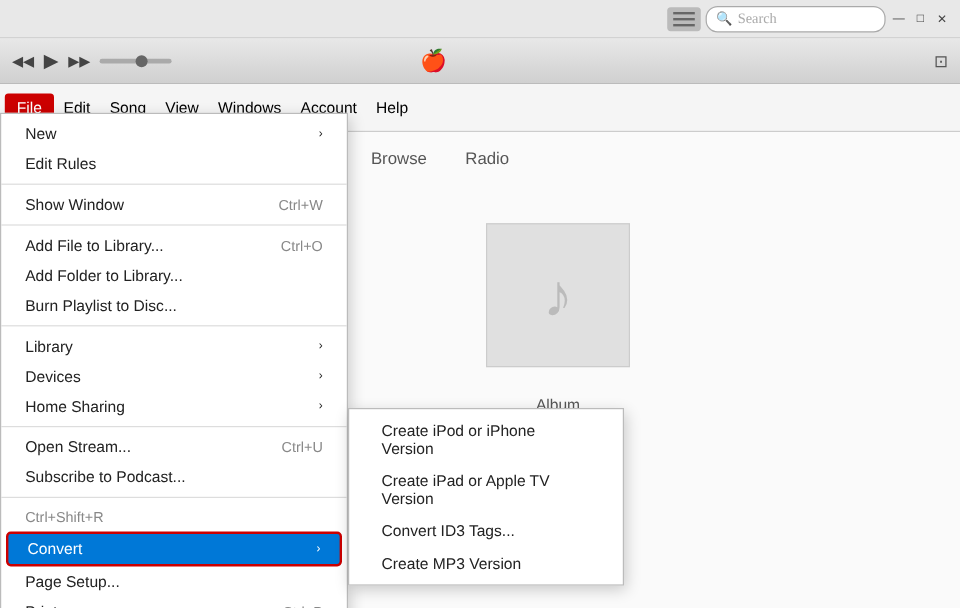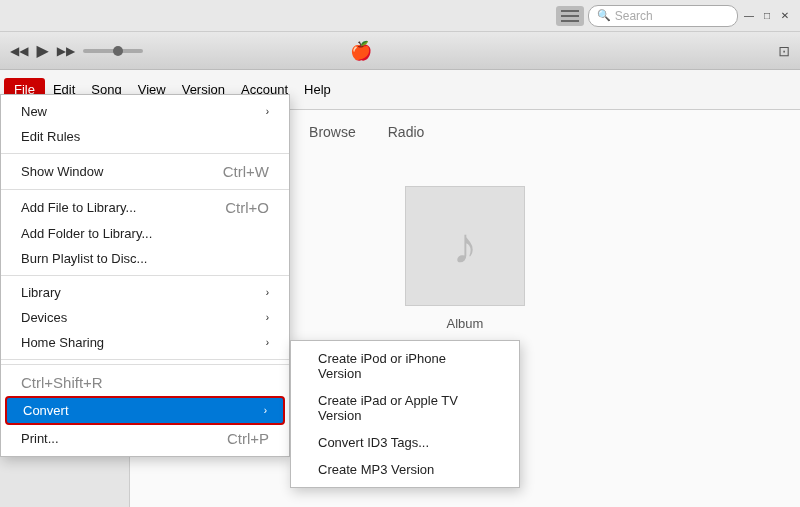--- a/index.html
+++ b/index.html
@@ -184,21 +184,21 @@
       padding: 5px 16px;
       align-items: center;
     }
     .dd-separator {
       height: 1px;
       background: #ddd;
       margin: 4px 0;
     }
     .dd-shortcut {
       color: #888;
-      font-size: 15px;
+      font-size: 12px;
     }
     .dd-arrow {
       font-size: 10px;
     }
 
     
     .submenu {
       position: absolute;
       left: 290px;
       top: 270px;
@@ -274,41 +274,41 @@
       border: 1px solid #ccc;
       display: flex;
       align-items: center;
       justify-content: center;
     }
     .music-note {
       font-size: 50px;
       color: #bbb;
     }
     .album-label {
-      margin-top: 10px;
+      margin-top: 24px;
       font-size: 13px;
       color: #555;
     }
   </style>
 </head>
 <body>
 
 <div class="title-bar">
   <div class="title-bar-controls">
     
   </div>
   <div class="title-bar-right">
     <div class="list-view-btn">
       <div class="list-line"></div>
       <div class="list-line"></div>
       <div class="list-line"></div>
     </div>
     <div class="search-box">
       <span class="search-icon-sm">🔍</span>
-      <span style="color:#aaa;font-size:12px;">Search</span>
+      <span style="color:#aaa;font-size:12px;font-family:Liberation Serif, serif;">Search</span>
     </div>
     <span class="win-btn">—</span>
     <span class="win-btn">□</span>
     <span class="win-btn">✕</span>
   </div>
 </div>
 
 <div class="playback-bar">
   <span class="skip-btn">◀◀</span>
   <span class="play-btn">▶</span>
@@ -318,21 +318,21 @@
   </div>
   <span class="apple-logo">🍎</span>
   <span class="airplay-btn" style="margin-left:auto;">⊡</span>
 </div>
 
 <div class="menu-bar">
   <div class="menu-item file-active">File</div>
   <div class="menu-item">Edit</div>
   <div class="menu-item">Song</div>
   <div class="menu-item">View</div>
-  <div class="menu-item">Version</div>
+  <div class="menu-item">Windows</div>
   <div class="menu-item">Account</div>
   <div class="menu-item">Help</div>
 
   <div class="dropdown-menu">
     <div class="dd-item">
       <span>New</span>
       <span class="dd-arrow">›</span>
     </div>
     <div class="dd-item">
       <span>Edit Rules</span>
@@ -360,27 +360,37 @@
     </div>
     <div class="dd-item">
       <span>Devices</span>
       <span class="dd-arrow">›</span>
     </div>
     <div class="dd-item">
       <span>Home Sharing</span>
       <span class="dd-arrow">›</span>
     </div>
     <div class="dd-separator"></div>
+    <div class="dd-item">
+      <span>Open Stream...</span>
+      <span class="dd-shortcut">Ctrl+U</span>
+    </div>
+    <div class="dd-item">
+      <span>Subscribe to Podcast...</span>
+    </div>
     <div class="dd-separator"></div>
     <div class="dd-item">
       <span class="dd-shortcut">Ctrl+Shift+R</span>
     </div>
     <div class="dd-item highlighted">
       <span>Convert</span>
       <span class="dd-arrow">›</span>
+    </div>
+    <div class="dd-item">
+      <span>Page Setup...</span>
     </div>
     <div class="dd-item">
       <span>Print...</span>
       <span class="dd-shortcut">Ctrl+P</span>
     </div>
 
   </div>
 
   <div class="submenu">
     <div class="submenu-item">Create iPod or iPhone Version</div>

